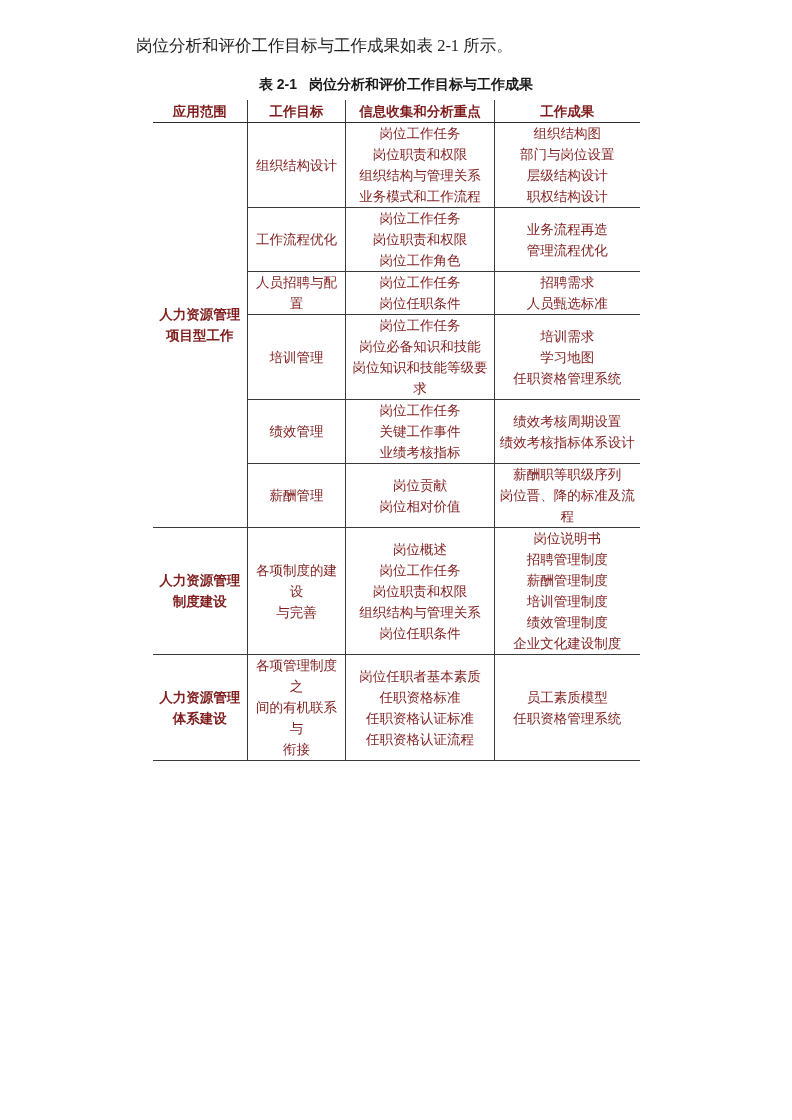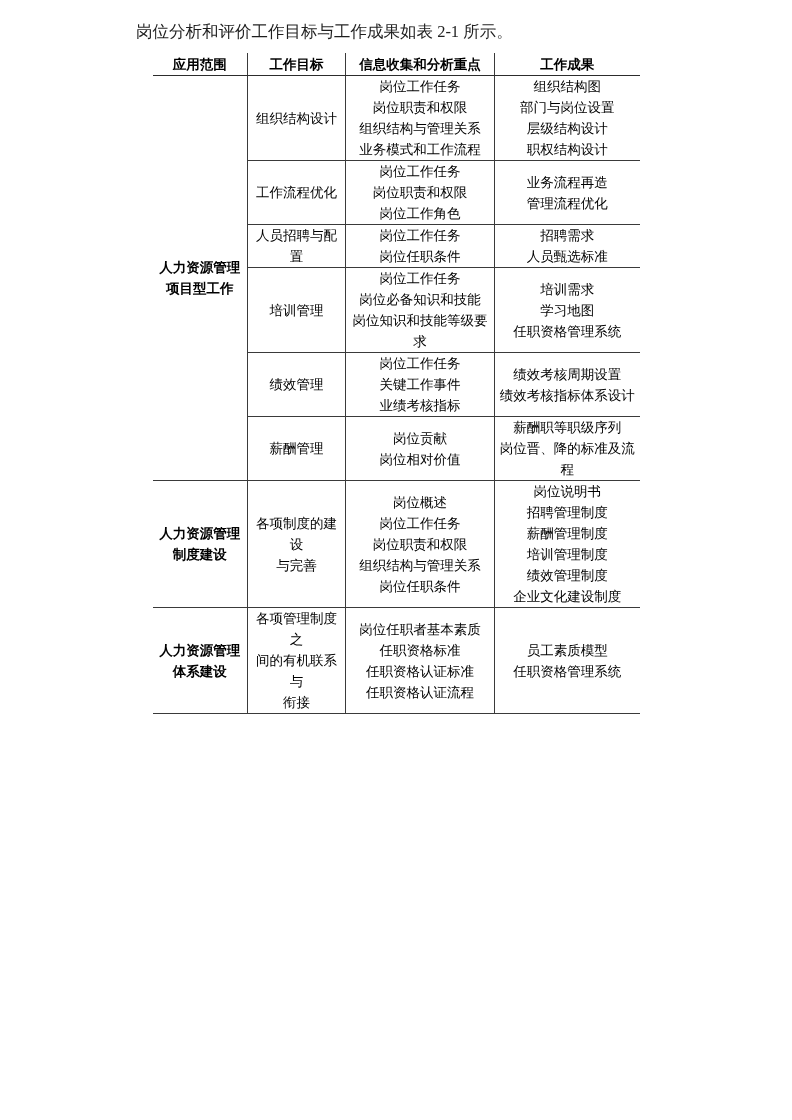--- a/index.html
+++ b/index.html
@@ -8,34 +8,34 @@
     font-family:"Liberation Serif","DejaVu Serif",serif;color:#1f1f1f;
     position:relative;
   }
   .title{
     margin:102px 0 0 0;text-align:center;
     font-size:31px;font-weight:bold;letter-spacing:1px;
     font-family:"Liberation Serif","DejaVu Serif",serif;
   }
   .title .gap{display:inline-block;width:14px;}
   .body-text{
-    width:586px;margin:17px auto 0 auto;
+    width:586px;margin:31px auto 0 auto;
     font-size:16.5px;line-height:30px;text-align:justify;
     text-indent:2em;color:#1e1e1e;
   }
   .caption{
     margin:15px 0 0 0;text-align:center;
     font-size:14px;font-weight:bold;color:#1a1a1a;
     font-family:"Liberation Sans","DejaVu Sans",sans-serif;
   }
   .caption .cap-gap{display:inline-block;width:12px;}
   table.t21{
     border-collapse:collapse;table-layout:fixed;
     width:487px;margin:6px auto 0 auto;
-    font-size:13.5px;color:#000000;
+    font-size:13.5px;color:#7f1d1d;
   }
   table.t21 th,table.t21 td{
     border:1px solid #3a3a3a;
     text-align:center;vertical-align:middle;
     padding:0 3px;line-height:21px;font-weight:normal;
     font-family:"Liberation Serif","DejaVu Serif",serif;
   }
   table.t21 th{
     font-weight:bold;height:22px;border-top:none;border-bottom:1.5px solid #2c2c2c;
     font-family:"Liberation Sans","DejaVu Sans",sans-serif;
@@ -49,20 +49,23 @@
   .closing{margin-top:42px;}
 </style>
 </head>
 <body>
 
 <div class="page">
 
 
   <p class="body-text">岗位分析和评价工作目标与工作成果如表 2-1 所示。</p>
 
+  <div class="caption">
+    <span>表 2-1</span><span class="cap-gap"></span><span>岗位分析和评价工作目标与工作成果</span>
+  </div>
 
   <table class="t21">
     <colgroup>
       <col style="width:95px">
         <col style="width:98px">
         <col style="width:149px">
         <col style="width:145px">
     </colgroup>
     <tbody>
       <tr>

